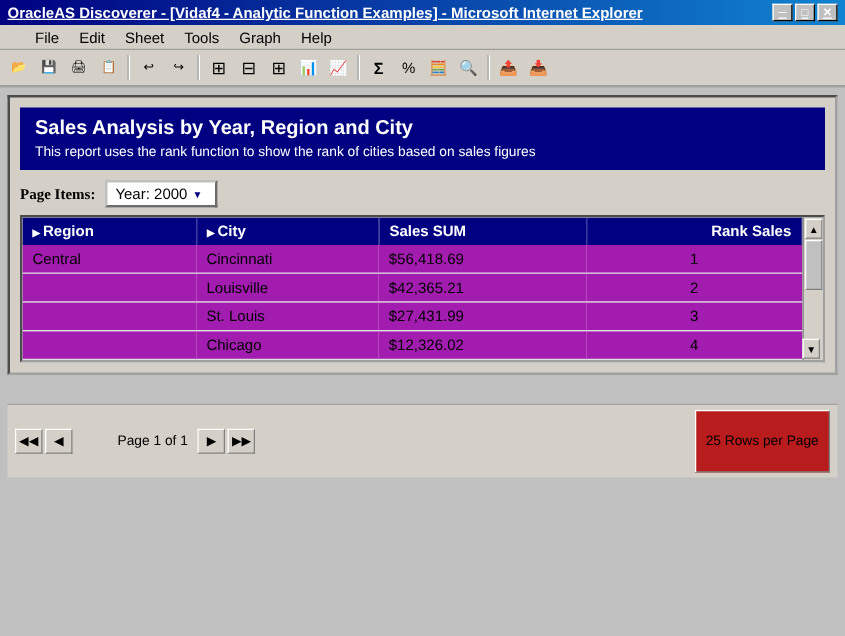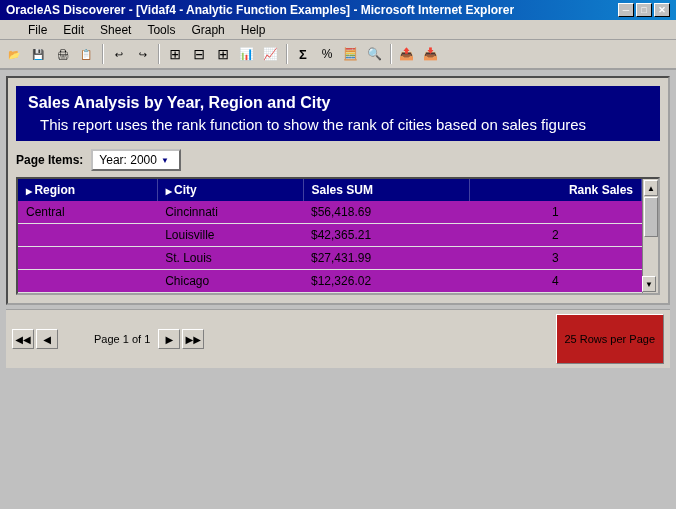--- a/index.html
+++ b/index.html
@@ -16,20 +16,21 @@
     .title-bar {
       background: linear-gradient(to right, #000080, #1084d0);
       color: white;
       font-size: 12px;
       font-weight: bold;
       padding: 3px 6px;
       display: flex;
       justify-content: space-between;
       align-items: center;
       height: 20px;
+      text-decoration: underline;
     }
     .title-bar-controls {
       display: flex;
       gap: 2px;
     }
     .title-btn {
       background: #c0c0c0;
       border: 1px solid #fff;
       border-right-color: #000;
       border-bottom-color: #000;
@@ -101,34 +102,34 @@
       color: white;
       padding: 8px 12px;
       margin-bottom: 8px;
     }
     .report-title {
       font-size: 16px;
       font-weight: bold;
       margin-bottom: 4px;
     }
     .report-subtitle {
-      font-size: 15px;
-      margin-left: 12px;
+      font-size: 11px;
     }
 
     
     .page-items-bar {
       display: flex;
       align-items: center;
       margin-bottom: 6px;
       gap: 8px;
     }
     .page-items-label {
       font-size: 12px;
       font-weight: bold;
+      font-family: Liberation Serif, serif;
     }
     .page-dropdown {
       background: white;
       border: 2px outset #c0c0c0;
       padding: 2px 6px;
       font-size: 12px;
       display: flex;
       align-items: center;
       gap: 4px;
       cursor: pointer;
@@ -243,21 +244,21 @@
       padding: 18px 8px;
       font-size: 11px;
       cursor: pointer;
     }
 
     .content-wrapper {
       display: flex;
       flex-direction: column;
       height: calc(509px - 20px - 20px - 30px);
       padding: 6px;
-      gap: 0;
+      gap: 19px;
     }
   </style>
 </head>
 <body>
 
 <div class="title-bar">
   <span>OracleAS Discoverer - [Vidaf4 - Analytic Function Examples] - Microsoft Internet Explorer</span>
   <div class="title-bar-controls">
     <div class="title-btn">─</div>
     <div class="title-btn">□</div>

